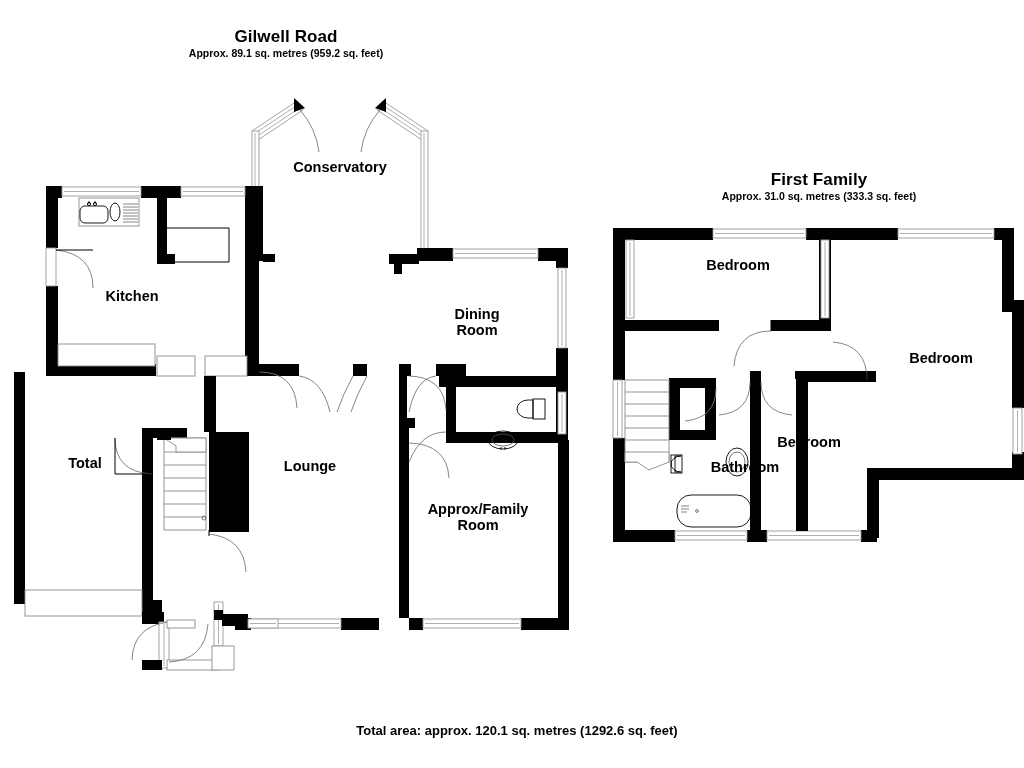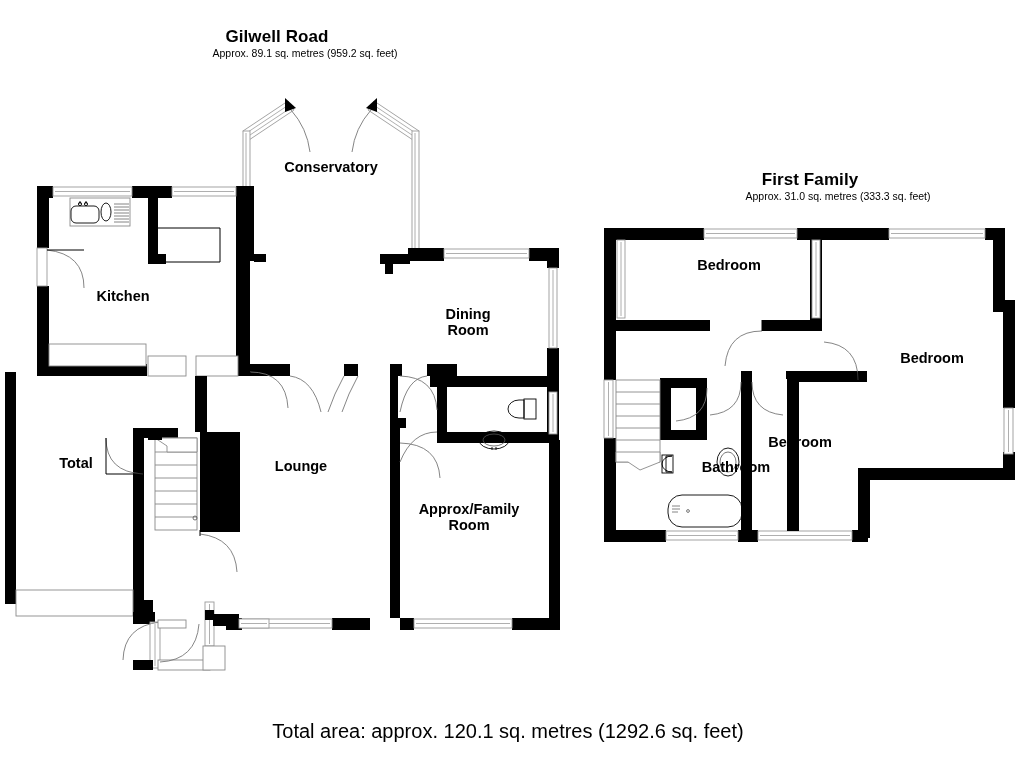--- a/index.html
+++ b/index.html
@@ -10,48 +10,47 @@
   body {
     width: 1024px;
     height: 768px;
     font-family: "Liberation Sans", sans-serif;
     color: #000000;
     position: relative;
     overflow: hidden;
   }
   #plan-root {
     position: absolute;
-    left: 0; top: 0;
+    left: 9px; top: 0;
     width: 1000px;
     height: 768px;
   }
   .txt {
     position: absolute;
     white-space: pre;
     text-align: center;
     transform: translate(-50%, -50%);
     line-height: 1.12;
   }
   .floor-title {
     font-size: 17px;
     font-weight: bold;
     letter-spacing: 0.1px;
   }
   .floor-sub {
     font-size: 10.5px;
-    font-weight: normal;
-    margin-left: 28px;
+    font-weight: bold;
   }
   .room-label {
     font-size: 14.5px;
     font-weight: bold;
   }
   .total-area {
-    font-size: 20px;
-    font-weight: normal;
+    font-size: 13px;
+    font-weight: bold;
   }
   svg.plan {
     position: absolute;
     left: 0; top: 0;
     width: 1024px;
     height: 768px;
   }
 </style>
 </head>
 <body>

